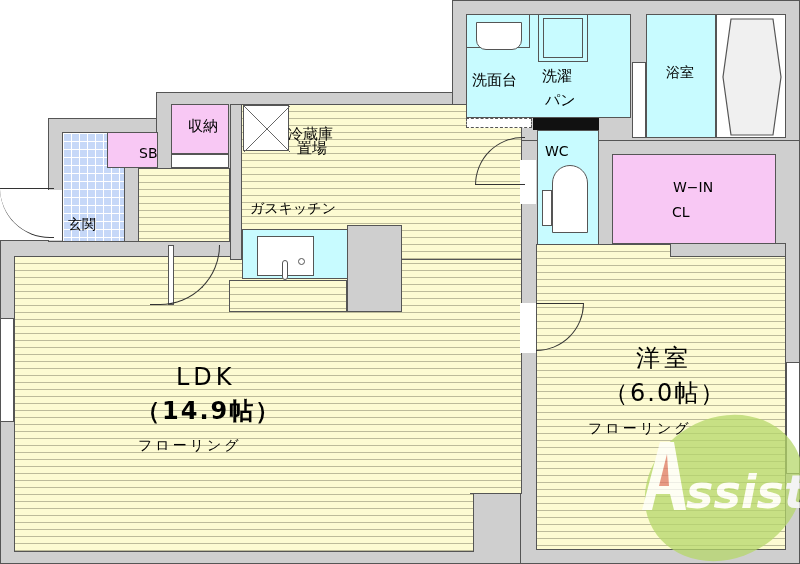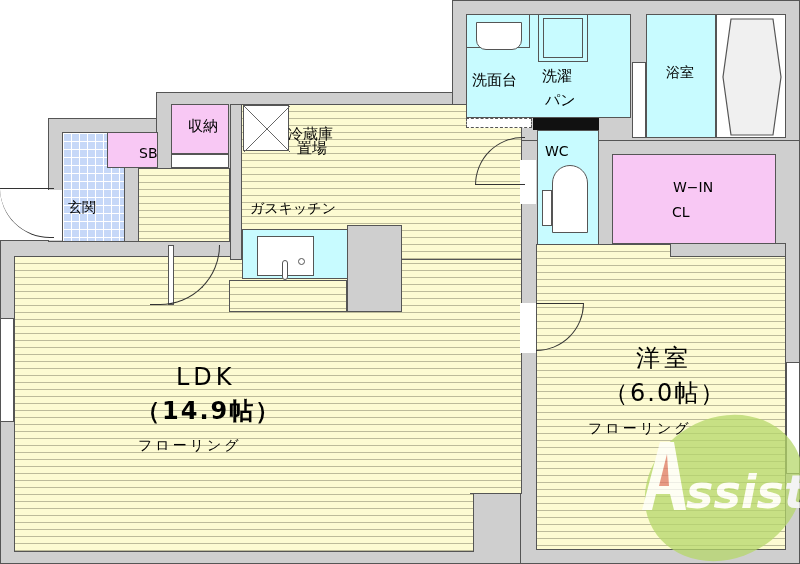--- a/index.html
+++ b/index.html
@@ -55,21 +55,21 @@
 <div class="lbl big" style="left:176px;top:364px;">LDK</div>
 <div class="lbl big" style="left:136px;top:398px;letter-spacing:2px;font-weight:bold;">（14.9帖）</div>
 <div class="lbl mid" style="left:138px;top:437px;letter-spacing:3px;">フローリング</div>
 
 <div class="abs white" style="left:168px;top:245px;width:6px;height:60px;"></div>
 <div class="door-arc" style="left:150px;top:245px;width:70px;height:60px;border-left:none;border-top:none;border-radius:0 0 60px 0;"></div>
 
 <div class="abs tile" style="left:62px;top:132px;width:63px;height:110px;"></div>
 <div class="abs pink" style="left:107px;top:132px;width:51px;height:36px;"></div>
 <div class="lbl mid" style="left:119px;top:145px;margin-left:20px;">SB</div>
-<div class="lbl mid" style="left:68px;top:199px;text-align:center;">玄関</div>
+<div class="lbl mid" style="left:68px;top:216px;text-align:center;">玄関</div>
 <div class="abs white" style="left:48px;top:190px;width:14px;height:50px;border:none;"></div>
 <div class="door-arc" style="left:0;top:188px;width:54px;height:50px;border-left:none;border-top:1.5px solid #333;border-radius:0 0 0 50px;border-right:none;"></div>
 
 <div class="abs pink" style="left:171px;top:104px;width:58px;height:50px;"></div>
 <div class="abs white" style="left:171px;top:154px;width:58px;height:14px;"></div>
 <div class="lbl sm" style="left:188px;top:118px;">収納</div>
 
 <div class="abs wet" style="left:466px;top:14px;width:165px;height:104px;"></div>
 <div class="abs wet" style="left:466px;top:14px;width:64px;height:34px;"></div>
 <div class="abs white" style="left:476px;top:22px;width:46px;height:28px;border-radius:0 0 10px 10px;"></div>

